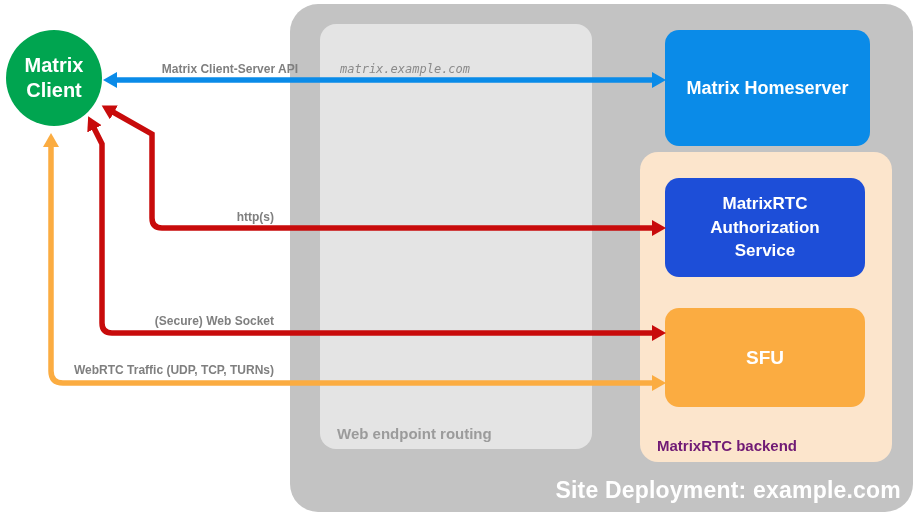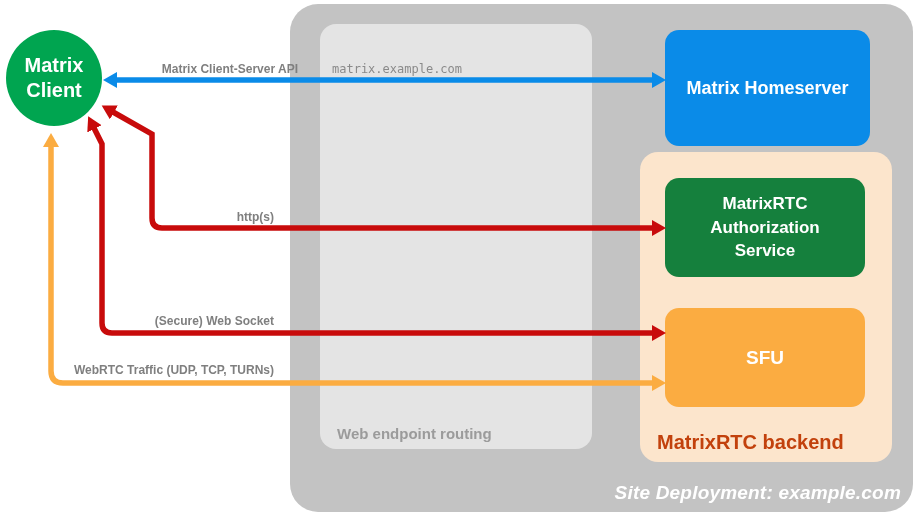--- a/index.html
+++ b/index.html
@@ -3,36 +3,36 @@
 <meta charset="utf-8">
 <style>
   html,body{margin:0;padding:0;background:#ffffff;}
   .canvas{
     position:relative;width:921px;height:524px;overflow:hidden;
     font-family:"Liberation Sans",sans-serif;background:#ffffff;
   }
   .abs{position:absolute;}
   
   .outer{left:290px;top:4px;width:623px;height:508px;border-radius:28px;background:#C3C3C3;}
-  .site-label{position:absolute;right:12px;bottom:8px;font-size:19px;font-weight:bold;color:#ffffff;letter-spacing:.2px;font-style:italic;}
+  .site-label{position:absolute;right:12px;bottom:8px;font-size:23px;font-weight:bold;color:#ffffff;letter-spacing:.2px;}
   .routing{left:320px;top:24px;width:272px;height:425px;border-radius:16px;background:#E4E4E4;}
   .routing-label{position:absolute;left:17px;bottom:7px;font-size:15px;font-weight:bold;color:#9B9B9B;}
   .backend{left:640px;top:152px;width:252px;height:310px;border-radius:18px;background:#FCE5CC;}
-  .backend-label{position:absolute;left:17px;bottom:8px;font-size:20px;font-weight:bold;color:#c2410c;}
+  .backend-label{position:absolute;left:17px;bottom:8px;font-size:15px;font-weight:bold;color:#701a75;}
   
   .node{display:flex;align-items:center;justify-content:center;text-align:center;
         color:#ffffff;font-weight:bold;border-radius:14px;}
   .homeserver{left:665px;top:30px;width:205px;height:116px;background:#0A8BE8;font-size:18px;}
   .auth{left:665px;top:178px;width:200px;height:99px;background:#C80B0B;font-size:17px;line-height:1.4;padding:0 14px;box-sizing:border-box;}
   .sfu{left:665px;top:308px;width:200px;height:99px;background:#FBAC41;font-size:19px;text-align:right;}
   .client{left:6px;top:30px;width:96px;height:96px;border-radius:50%;background:#00A550;
           display:flex;flex-direction:column;align-items:center;justify-content:center;
           color:#fff;font-weight:bold;font-size:20px;line-height:1.25;text-align:center;}
   
-  .endpoint{font-family:"DejaVu Sans Mono",monospace;font-size:12px;color:#8A8A8A;left:332px;white-space:nowrap;}
+  .endpoint{font-family:"DejaVu Sans Mono",monospace;font-size:12px;color:#8A8A8A;left:340px;white-space:nowrap;font-style:italic;}
   .ep0{top:62px;} .ep1{top:210px;} .ep2{top:314px;}
   
   .alabel{left:30px;width:244px;text-align:right;font-size:12px;font-weight:bold;color:#7F7F7F;white-space:nowrap;}
   .al0{top:62px;margin-left:24px;} .al1{top:210px;} .al2{top:314px;} .al3{top:363px;}
   
   .overlay{left:0;top:0;width:921px;height:524px;pointer-events:none;}
 </style>
 </head>
 <body>
 
@@ -47,21 +47,21 @@
   </div>
 
   <div class="abs backend" style="background-color: rgb(252, 229, 204);">
     <div class="backend-label">MatrixRTC backend</div>
   </div>
 
   <div class="abs node homeserver" style="background-color: rgb(10, 139, 232);">
     <span>Matrix Homeserver</span>
   </div>
 
-  <div class="abs node auth" style="background-color: #15803d;">
+  <div class="abs node auth" style="background-color: #1d4ed8;">
     <span>MatrixRTC Authorization Service</span>
   </div>
 
   <div class="abs node sfu" style="background-color: rgb(251, 172, 65);">
     <span>SFU</span>
   </div>
 
   <div class="abs client" style="background-color: rgb(0, 165, 80);">
     <span>Matrix</span>
     <span>Client</span>

